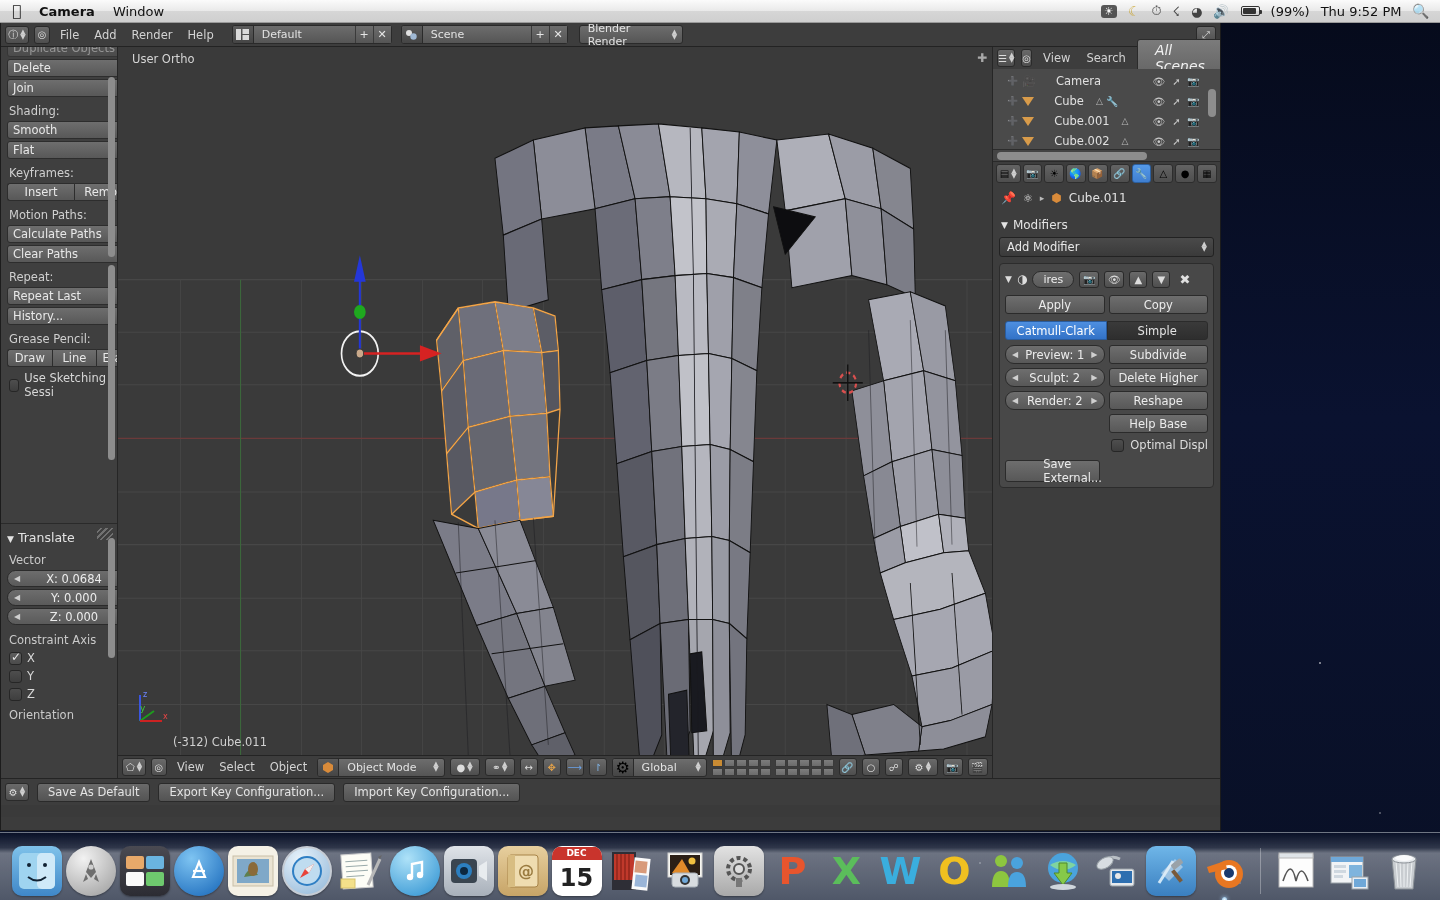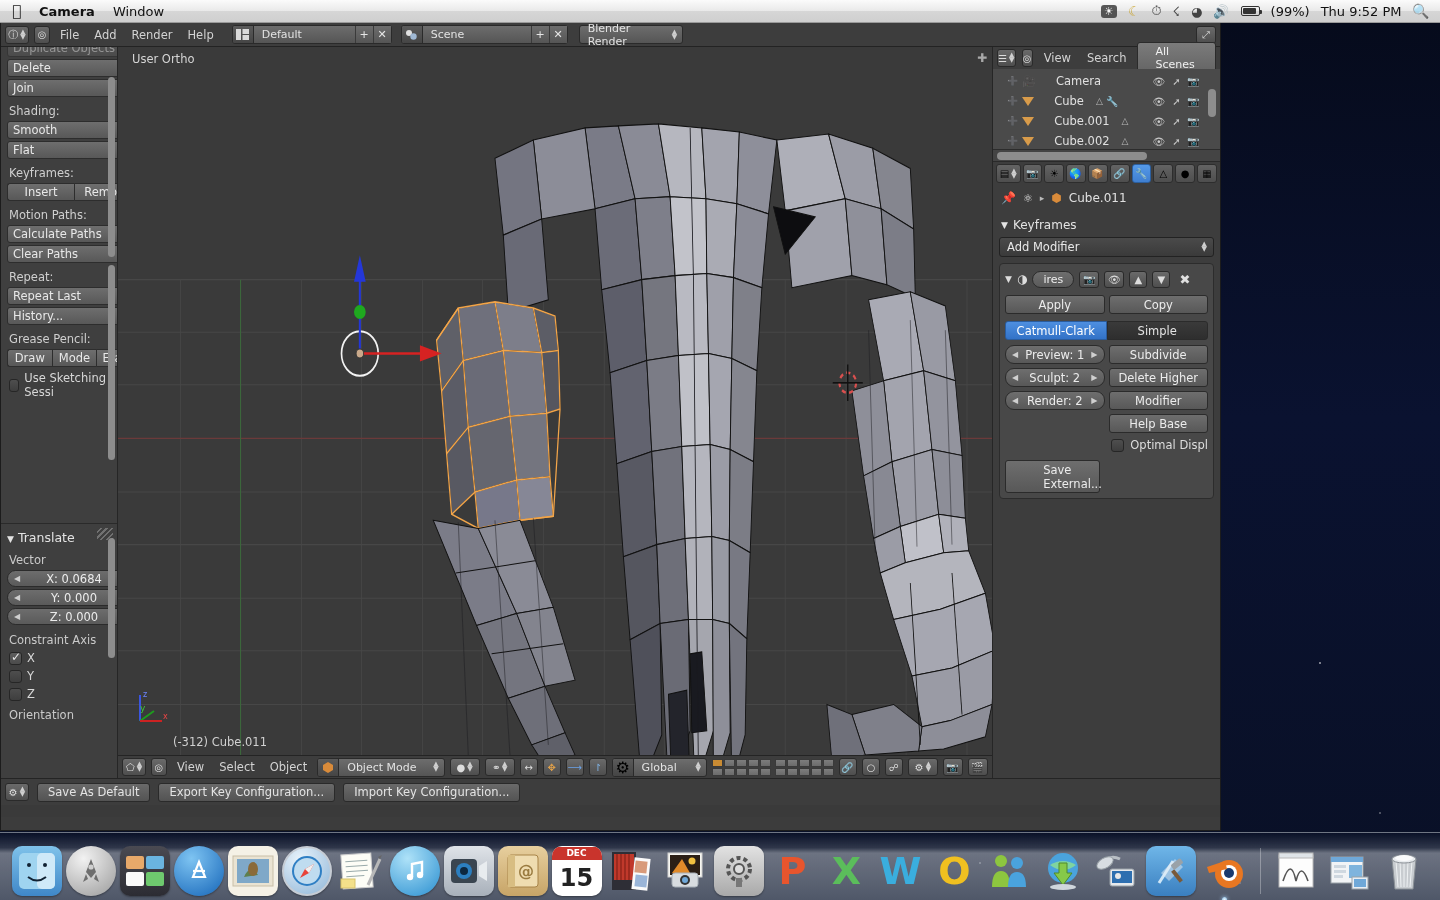--- a/index.html
+++ b/index.html
@@ -141,21 +141,21 @@
   }
   .gridlayers{ display:flex; gap:4px; }
   .glblock{ display:grid; grid-template-columns:repeat(5,11px); grid-template-rows:repeat(2,8px); gap:1px;}
   .glcell{ background: linear-gradient(to bottom,#7d7d7d,#6b6b6b); border:1px solid #3a3a3a;}
   .glcell.act{ background:#c98b33;}
 
   
   #rightcol{ width:228px; display:flex; flex-direction:column; background:#3d3d3d; border-left:1px solid #262626;}
   #outheader{ height:22px; display:flex;align-items:center;gap:6px;padding:0 4px;background:#3d3d3d;}
   .allscenes{ background: linear-gradient(to bottom,#7b7b7b,#646464); border:1px solid #2b2b2b;border-radius:3px;
-    color:#f0f0f0; font-size:11px; padding:2px 17px; margin-left:auto; }
+    color:#f0f0f0; font-size:14px; padding:2px 17px; margin-left:auto;font-style:italic; }
   #outliner{ height:80px; background:#4a4a4a; position:relative; overflow:hidden; padding-top:2px;}
   .outrow{ display:flex; align-items:center; height:20px; font-size:11.5px; color:#e0e0e0; padding-left:14px; gap:4px;}
   .outrow .exp{ color:#b9b9b9; font-size:9px; }
   .tri-ic{ width:0;height:0;border-left:6px solid transparent;border-right:6px solid transparent;border-top:9px solid #d89b4a;}
   .outname{ margin-left:16px; }
   .outicons{ margin-left:auto; display:flex; align-items:center; gap:7px; padding-right:20px; color:#cacaca;font-size:10px;}
   #outscroll{ position:absolute; right:4px; top:20px; width:8px;height:28px;background:#8d8d8d;border-radius:4px;}
   #outhbar{ height:12px; background:#444; border-top:1px solid #2c2c2c; position:relative;}
   #outhbar .hb{ position:absolute;left:4px;top:2px;width:150px;height:8px;background:#8d8d8d;border-radius:4px;}
   #proptabs{ height:24px; background:#3d3d3d; display:flex; align-items:center; gap:2px; padding:0 3px; border-top:1px solid #2a2a2a;}
@@ -177,21 +177,21 @@
   .mgrid{ display:grid; grid-template-columns:1fr 1fr; gap:4px; margin-top:6px;}
   .mbtn{ height:19px; border-radius:3px; border:1px solid #2b2b2b;
     background: linear-gradient(to bottom,#6e6e6e,#585858); color:#ececec; font-size:11.5px;
     display:flex;align-items:center;justify-content:center;}
   .mbtn.pill{ border-radius:9px; position:relative;}
   .mbtn.pill .ar{position:absolute;font-size:8px;color:#cfcfcf;}
   .mbtn.pill .ar.l{left:6px;} .mbtn.pill .ar.r{right:6px;}
   .mbtn.sel{ background: linear-gradient(to bottom,#4e8fe0,#3272c7); border-color:#2a5c9e; color:#fff;}
   .mbtn.dark{ background: linear-gradient(to bottom,#3a3a3a,#2e2e2e); color:#e3e3e3;}
   .optrow{ display:flex;align-items:center;gap:6px;justify-content:flex-end;margin-top:5px;color:#ddd;font-size:11.5px;}
-  .savebtn{ margin-top:8px; width:95px;height:33px;border-radius:3px;border:1px solid #2b2b2b;
+  .savebtn{ margin-top:8px; width:95px;height:22px;border-radius:3px;border:1px solid #2b2b2b;
     background: linear-gradient(to bottom,#6e6e6e,#585858); color:#ececec;font-size:11.5px;
     display:flex;align-items:center;justify-content:center;padding-left:40px;}
 
   
   #prefbar{ height:27px; background:#3d3d3d; border-top:1px solid #242424; display:flex;align-items:center;gap:8px;padding:0 4px;}
   #prefbar .bl-btn{ height:19px; padding:2px 10px; font-size:11.5px;}
   #scrollstrip{ height:12px; background:#3a3a3a; position:relative;}
 
   
   #desktop{ position:absolute; left:0; top:23px; width:1440px; height:877px;
@@ -322,21 +322,21 @@
         <div class="ts-btn">Calculate Paths</div>
         <div class="ts-btn">Clear Paths</div>
 
         <div class="ts-lbl">Repeat:</div>
         <div class="ts-btn">Repeat Last</div>
         <div class="ts-btn">History...</div>
 
         <div class="ts-lbl">Grease Pencil:</div>
         <div class="ts-row three">
           <div class="ts-btn">Draw</div>
-          <div class="ts-btn">Mode</div>
+          <div class="ts-btn">Line</div>
           <div class="ts-btn">Erase</div>
         </div>
         <div class="chkrow">
           <span class="chkbox"></span>
           <span>Use Sketching Sessi</span>
         </div>
         <div id="tsscroll"></div>
         <div id="tsscroll2"></div>
       </div>
 
@@ -734,21 +734,21 @@
         <span style="font-size:12px;color:#cfcfcf;">📌</span>
         <span style="font-size:11px;">⚛</span>
         <span style="font-size:9px;color:#bbb;">▸</span>
         <span style="color:#d98b3a;">⬢</span>
         <span>Cube.011</span>
       </div>
 
       <div id="propbody">
         <div class="prop-title">
           <span style="font-size:9px;">▼</span>
-          <span>Keyframes</span>
+          <span>Modifiers</span>
         </div>
         <div class="addmod">
           <span>Add Modifier</span>
           <span class="spin" style="position:absolute;right:6px;top:4px;">
               <span>▲</span>
               <span>▼</span>
             </span>
         </div>
 
         <div class="modbox">
@@ -781,21 +781,21 @@
               <span class="ar l">◀</span>
               <span>Sculpt: 2</span>
               <span class="ar r">▶</span>
             </span>
             <span class="mbtn">Delete Higher</span>
             <span class="mbtn pill">
               <span class="ar l">◀</span>
               <span>Render: 2</span>
               <span class="ar r">▶</span>
             </span>
-            <span class="mbtn">Modifier</span>
+            <span class="mbtn">Reshape</span>
             <span></span>
             <span class="mbtn">Help Base</span>
           </div>
           <div class="optrow">
             <span class="chkbox"></span>
             <span>Optimal Displ</span>
           </div>
           <div class="savebtn">Save External...</div>
         </div>
       </div>

